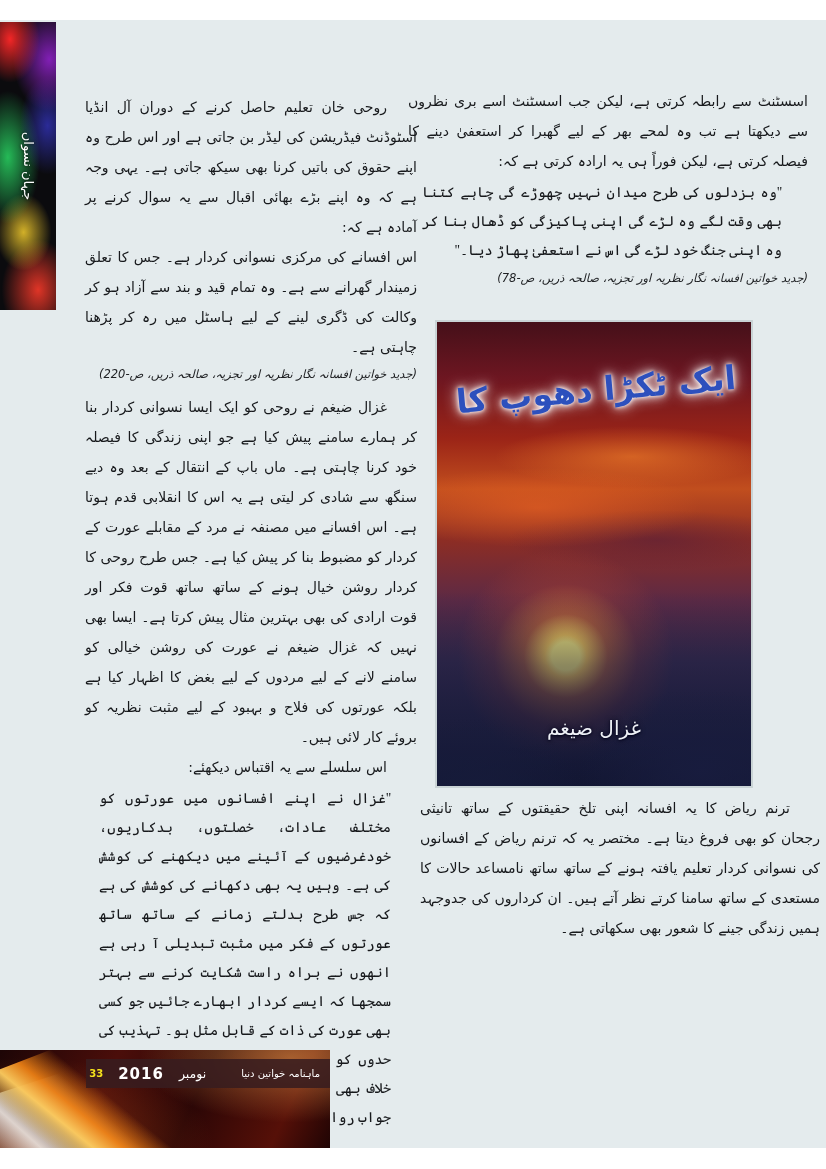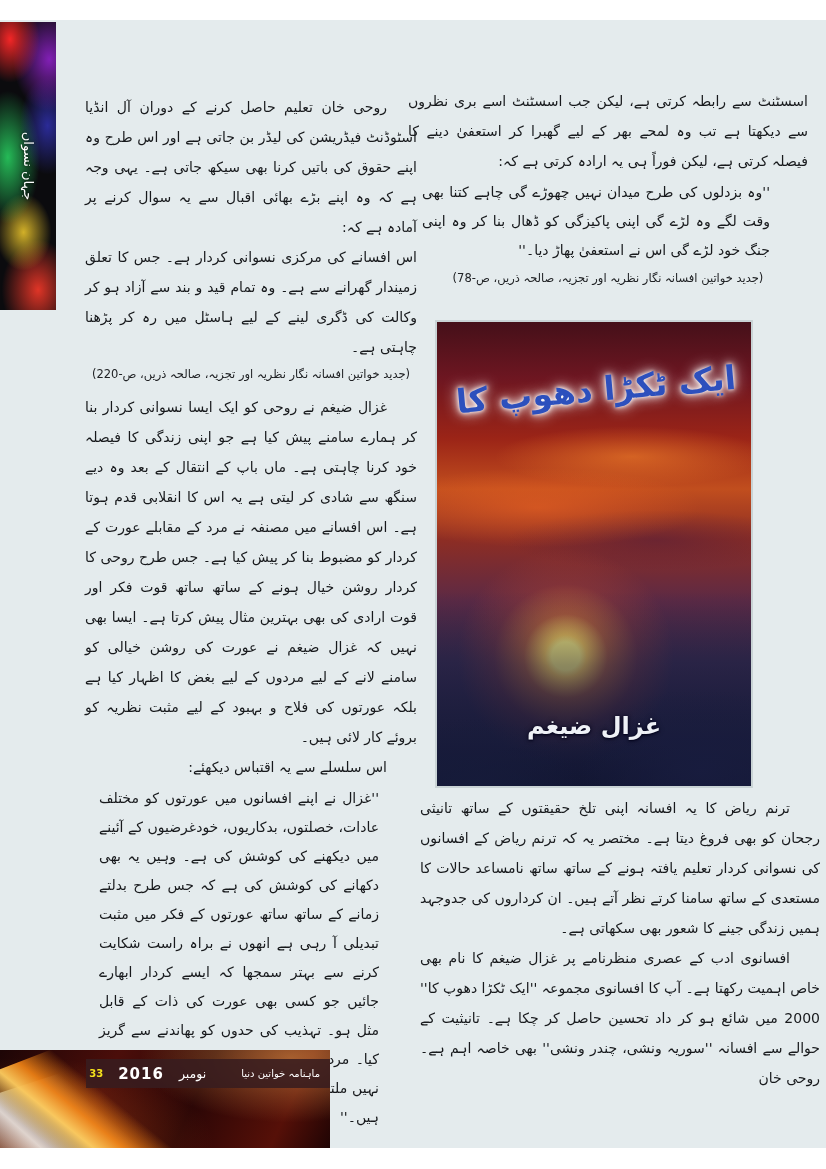--- a/index.html
+++ b/index.html
@@ -30,22 +30,22 @@
     text-shadow:0 0 3px rgba(0,0,0,.9);
   }
   
   .col{position:absolute;direction:rtl;color:#17191c;}
   .col-left{left:85px;top:92px;width:332px;}
   .col-right-top{left:408px;top:86px;width:400px;}
   .col-right-bottom{left:420px;top:793px;width:400px;}
   p{margin:0;}
   .body{font-size:14px;line-height:30px;text-align:justify;}
   .indent{text-indent:30px;}
-  .quote{font-size:14px;line-height:29px;text-align:justify;margin:2px 38px 2px 14px;}
-  .citation{font-size:11.5px;line-height:22px;text-align:center;margin:1px 0 7px 0;color:#202225;}
+  .quote{font-size:14px;line-height:29px;text-align:justify;margin:2px 26px 2px 14px;font-family:Liberation Serif, serif;}
+  .citation{font-size:11.5px;line-height:22px;text-align:right;margin:1px 0 7px 0;color:#202225;font-style:italic;}
   
   .book-cover{
     position:absolute;left:435px;top:320px;width:318px;height:468px;
     border:2px solid #c9d3d5;box-sizing:border-box;overflow:hidden;
     background:
       radial-gradient(circle at 41% 72%, #fdf37d 0 14px, rgba(252,208,86,.95) 21px, rgba(242,130,48,.55) 42px, rgba(190,70,45,.28) 72px, transparent 108px),
       radial-gradient(ellipse 190px 42px at 62% 29%, rgba(255,145,45,.5), transparent 72%),
       radial-gradient(ellipse 230px 55px at 32% 40%, rgba(255,110,35,.45), transparent 72%),
       radial-gradient(ellipse 200px 40px at 70% 47%, rgba(80,30,60,.55), transparent 75%),
       linear-gradient(180deg,#451019 0%,#6d1621 12%,#9b2417 25%,#c14e1e 36%,#8d2d24 47%,#5d2a45 60%,#37294b 73%,#272344 86%,#222040 100%);
@@ -60,23 +60,22 @@
   }
   .cover-title{
     position:absolute;top:44px;left:16px;right:12px;
     direction:rtl;text-align:center;
     font-size:33px;font-weight:bold;color:#2d50bd;line-height:1.45;
     transform:rotate(-5deg);
     text-shadow:0 0 4px #fff,0 0 9px #fff,0 0 15px rgba(255,255,255,.95);
   }
   .cover-author{
     position:absolute;left:0;right:0;bottom:46px;
-    direction:rtl;text-align:center;color:#eef1f6;font-size:24px;
+    direction:rtl;text-align:center;color:#eef1f6;font-size:20px;
     text-shadow:0 0 5px rgba(0,0,25,.9),0 1px 2px rgba(0,0,25,.9);
-    font-weight:bold;
   }
   
   .footer-art{
     position:absolute;left:0;top:1050px;width:330px;height:98px;overflow:hidden;
     background:
       radial-gradient(ellipse 210px 90px at 88% 8%, rgba(255,175,85,.5), transparent 72%),
       radial-gradient(ellipse 260px 120px at 8% 96%, rgba(255,120,30,.33), transparent 72%),
       linear-gradient(115deg,#1d0506 0%,#4b0e0a 32%,#2b0606 58%,#561008 84%,#1f0404 100%);
   }
   .footer-art::before{
@@ -126,21 +125,20 @@
 </div>
 
 <div class="book-cover">
   <div class="cover-silhouette"></div>
   <div class="cover-title">ایک ٹکڑا دھوپ کا</div>
   <div class="cover-author">غزال ضیغم</div>
 </div>
 
 <div class="col col-right-bottom">
   <p class="body indent">ترنم ریاض کا یہ افسانہ اپنی تلخ حقیقتوں کے ساتھ تانیثی رجحان کو بھی فروغ دیتا ہے۔ مختصر یہ کہ ترنم ریاض کے افسانوں کی نسوانی کردار تعلیم یافتہ ہونے کے ساتھ ساتھ نامساعد حالات کا مستعدی کے ساتھ سامنا کرتے نظر آتے ہیں۔ ان کرداروں کی جدوجہد ہمیں زندگی جینے کا شعور بھی سکھاتی ہے۔</p>
-  <p class="body indent">افسانوی ادب کے عصری منظرنامے پر غزال ضیغم کا نام بھی خاص اہمیت رکھتا ہے۔ آپ کا افسانوی مجموعہ ''ایک ٹکڑا دھوپ کا'' 2000 میں شائع ہو کر داد تحسین حاصل کر چکا ہے۔ تانیثیت کے حوالے سے افسانہ ''سوریہ ونشی، چندر ونشی'' بھی خاصہ اہم ہے۔ روحی خان</p>
 </div>
 
 <div class="footer-art">
   <div class="footer-band">
     <span class="footer-magazine">ماہنامہ خواتین دنیا</span>
     <span class="footer-month">نومبر</span>
     <span class="footer-year">2016</span>
     <span class="footer-page">33</span>
   </div>
 </div>

